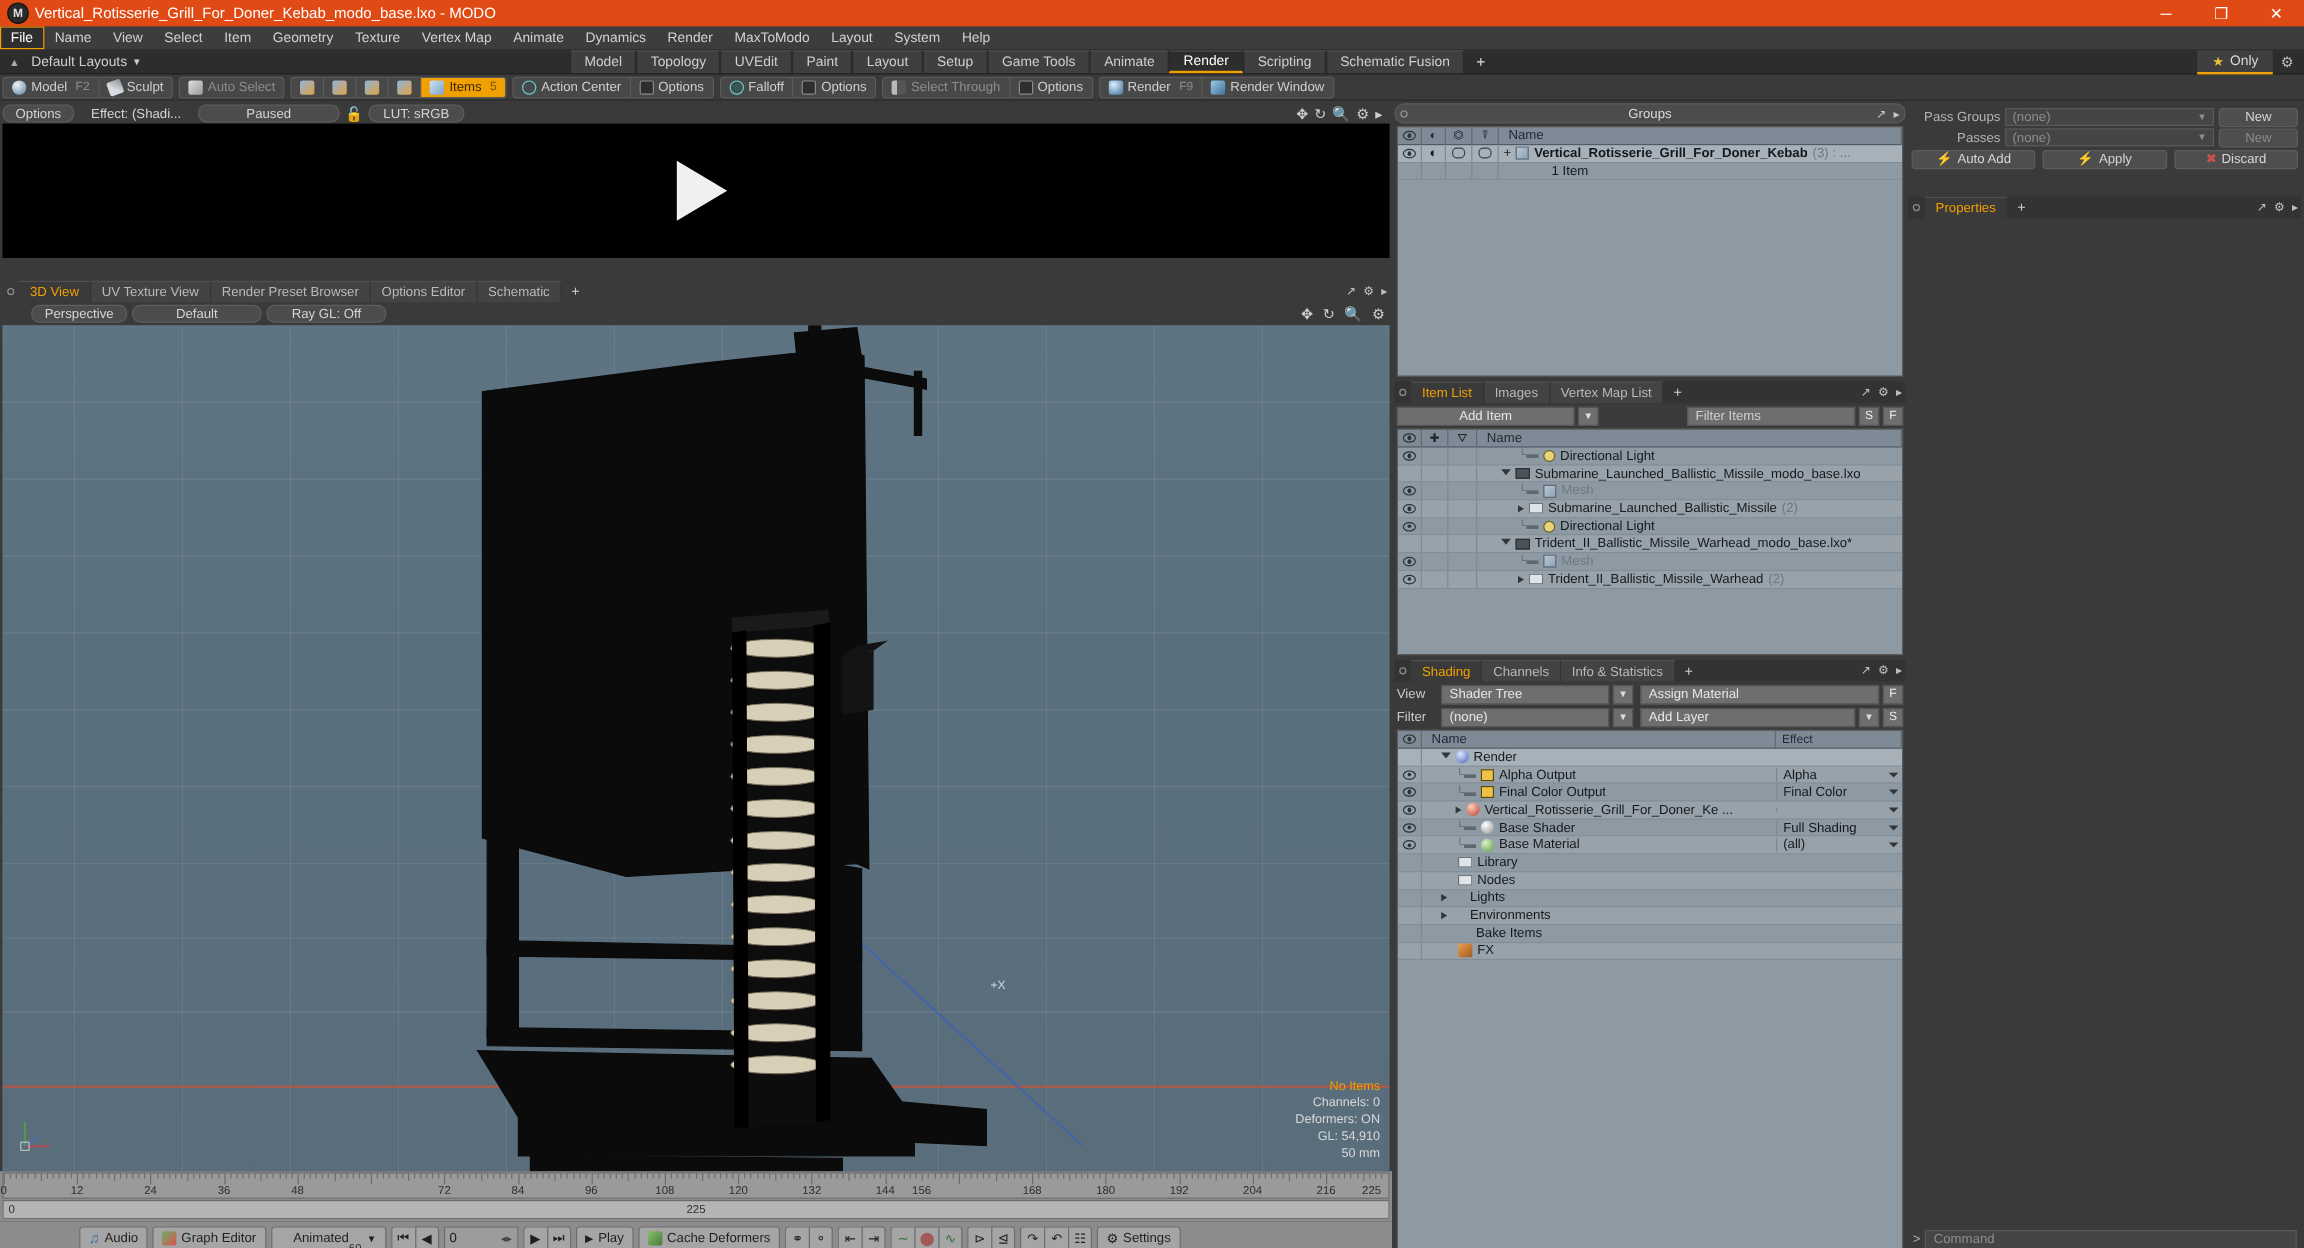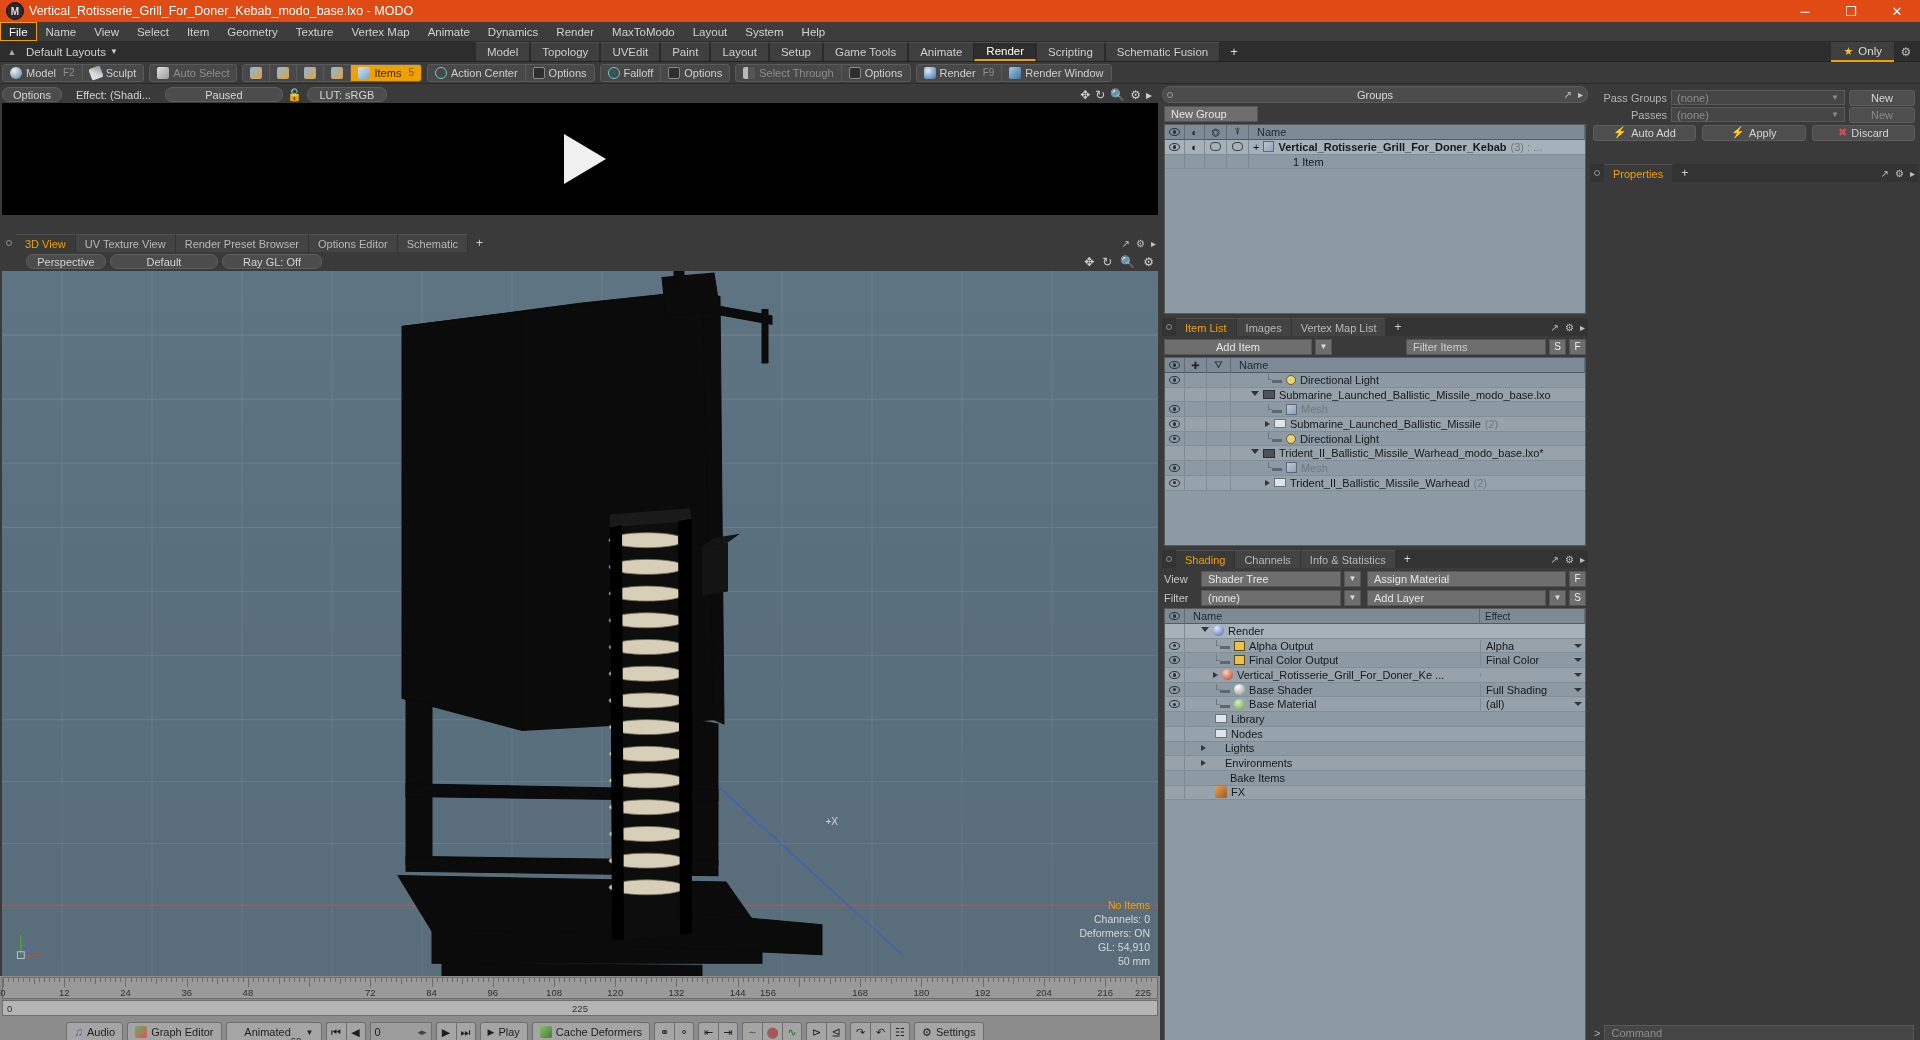--- a/index.html
+++ b/index.html
@@ -825,23 +825,20 @@
 
     <div class="panel" style="height:230px">
       <div class="ptitle">
         <span class="pdot"></span>
         <span>Groups</span>
         <span class="pr">
           <span>↗</span>
           <span>▸</span>
         </span>
       </div>
-      <div class="ctrlrow">
-        <div class="field" style="width:94px">New Group</div>
-      </div>
       <div style="flex:1;display:flex;flex-direction:column;border:1px solid #5a5a5a;margin:2px;">
         <div class="thead">
           <div class="thc" style="width:20px">
             <span class="eye">
                 <i></i>
               </span>
           </div>
           <div class="thc" style="width:20px">◐</div>
           <div class="thc" style="width:22px">⏣</div>
           <div class="thc" style="width:22px">⍒</div>

